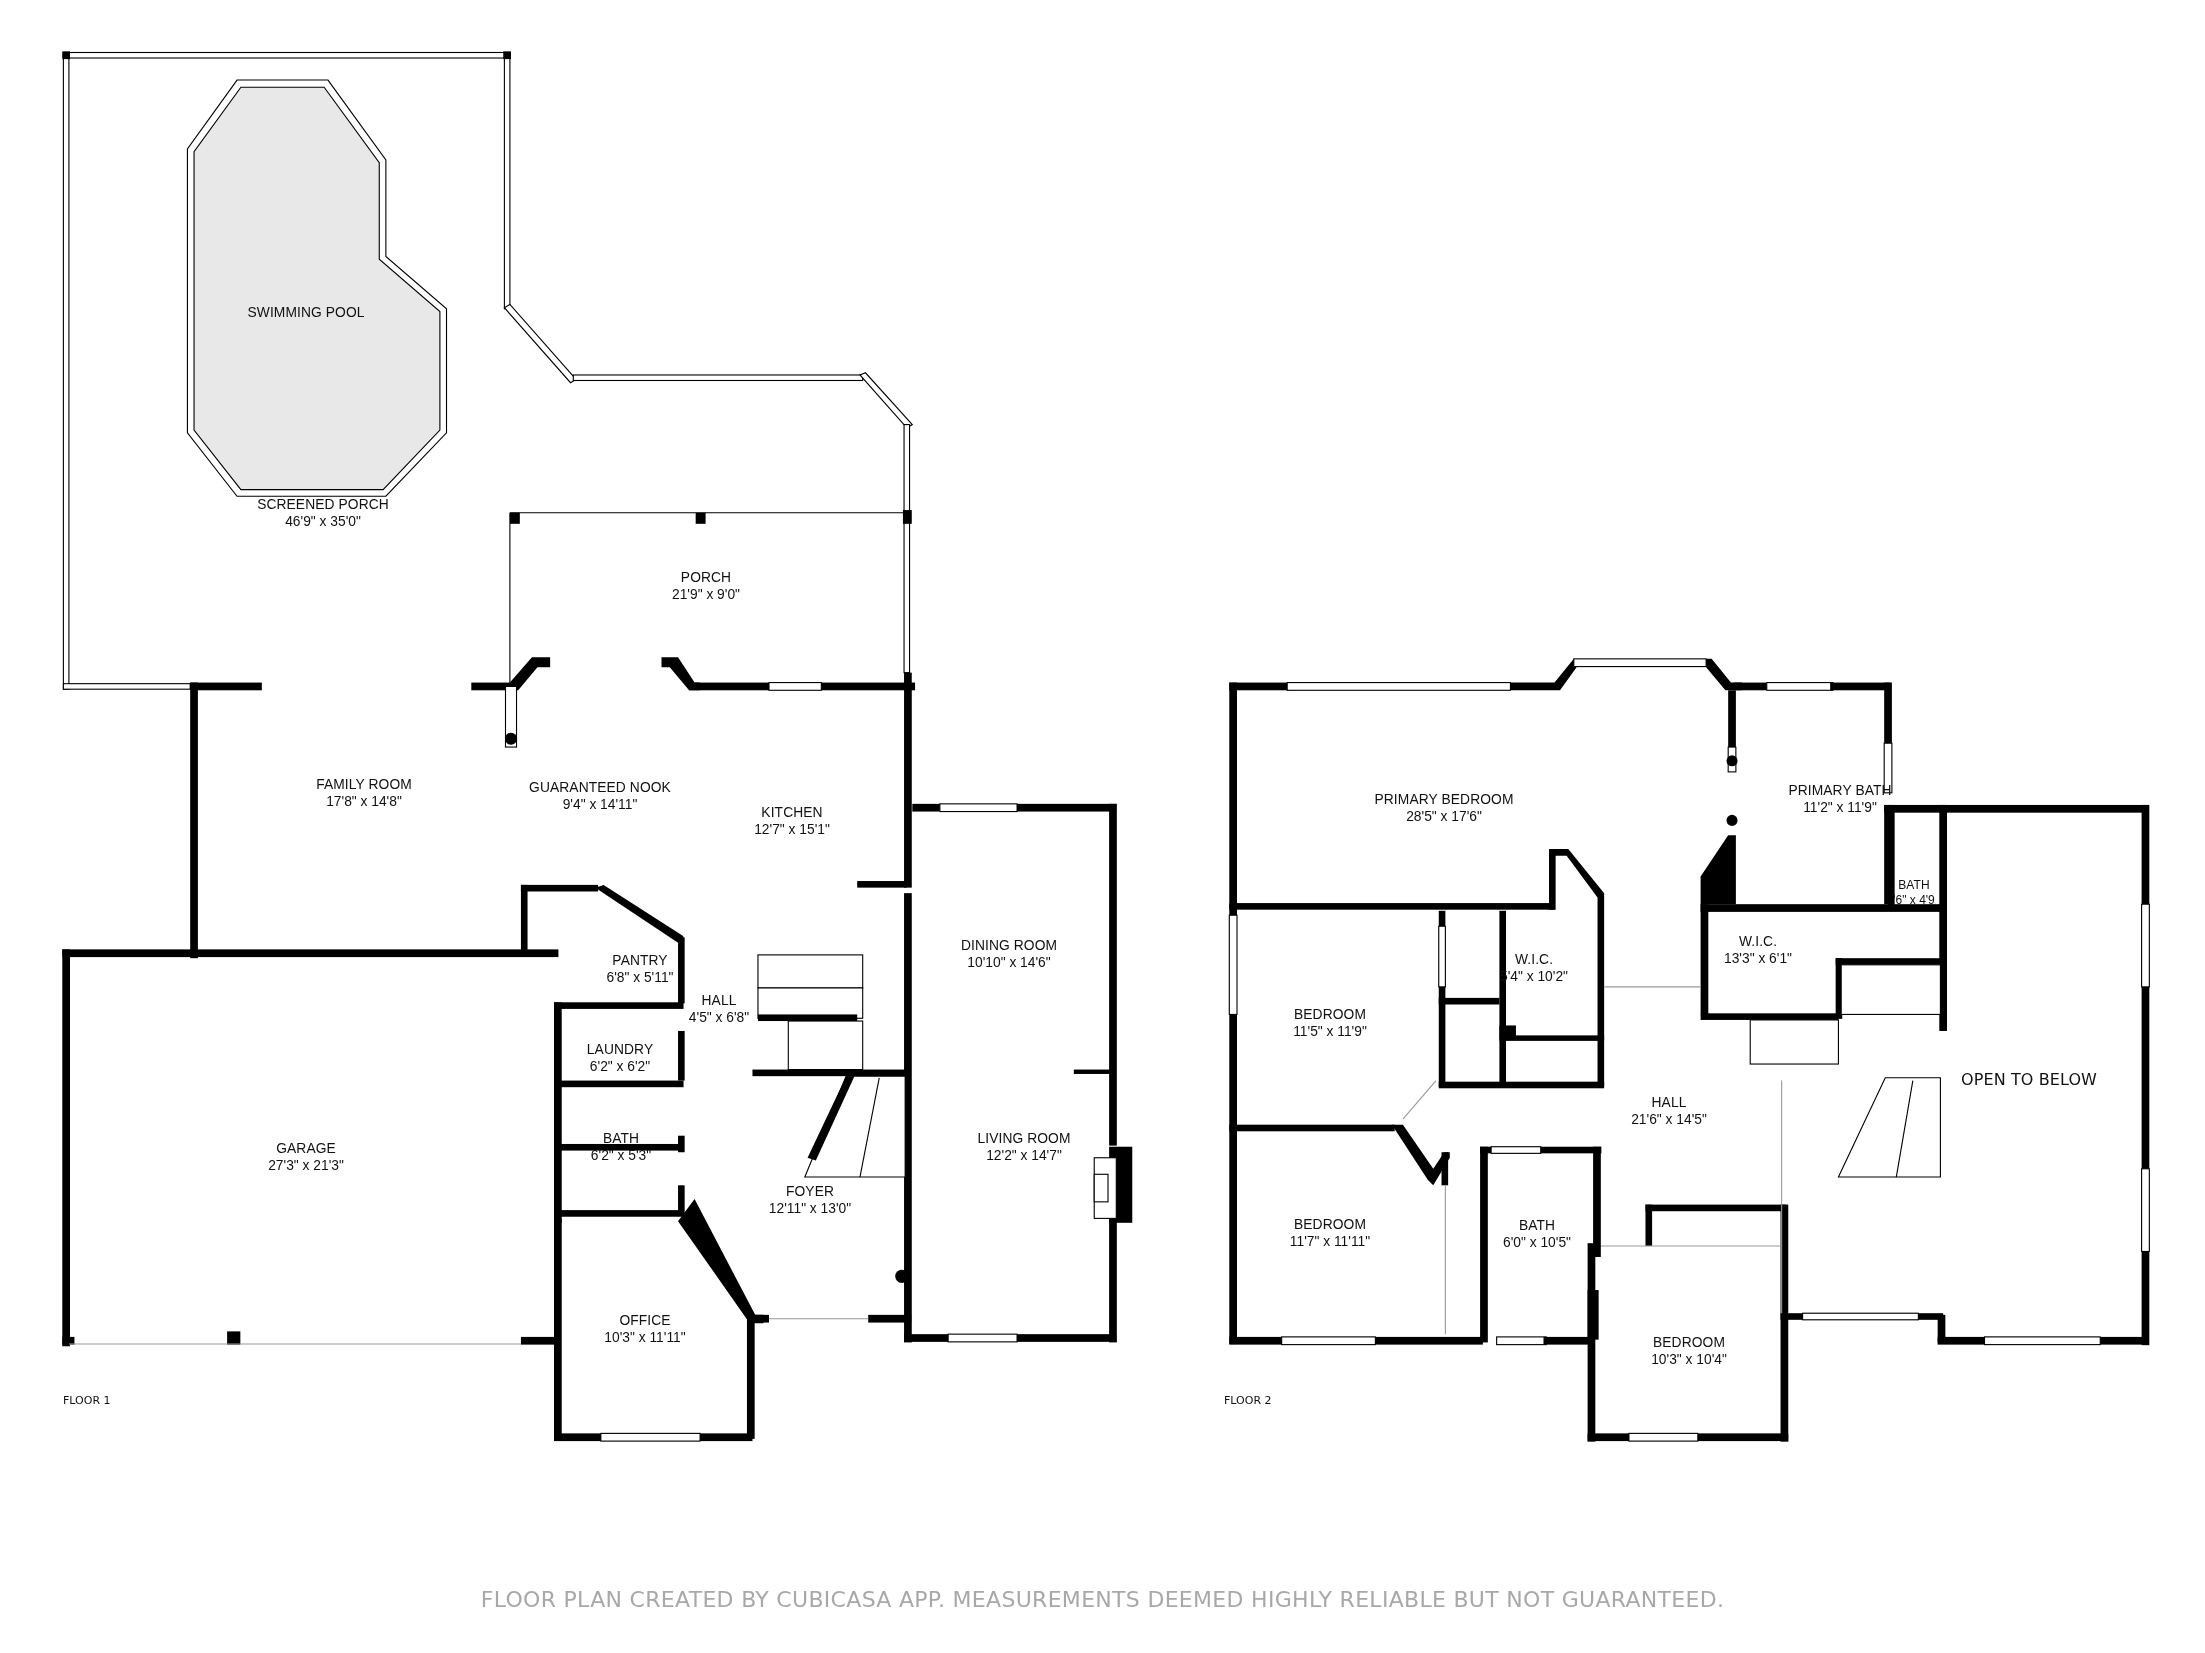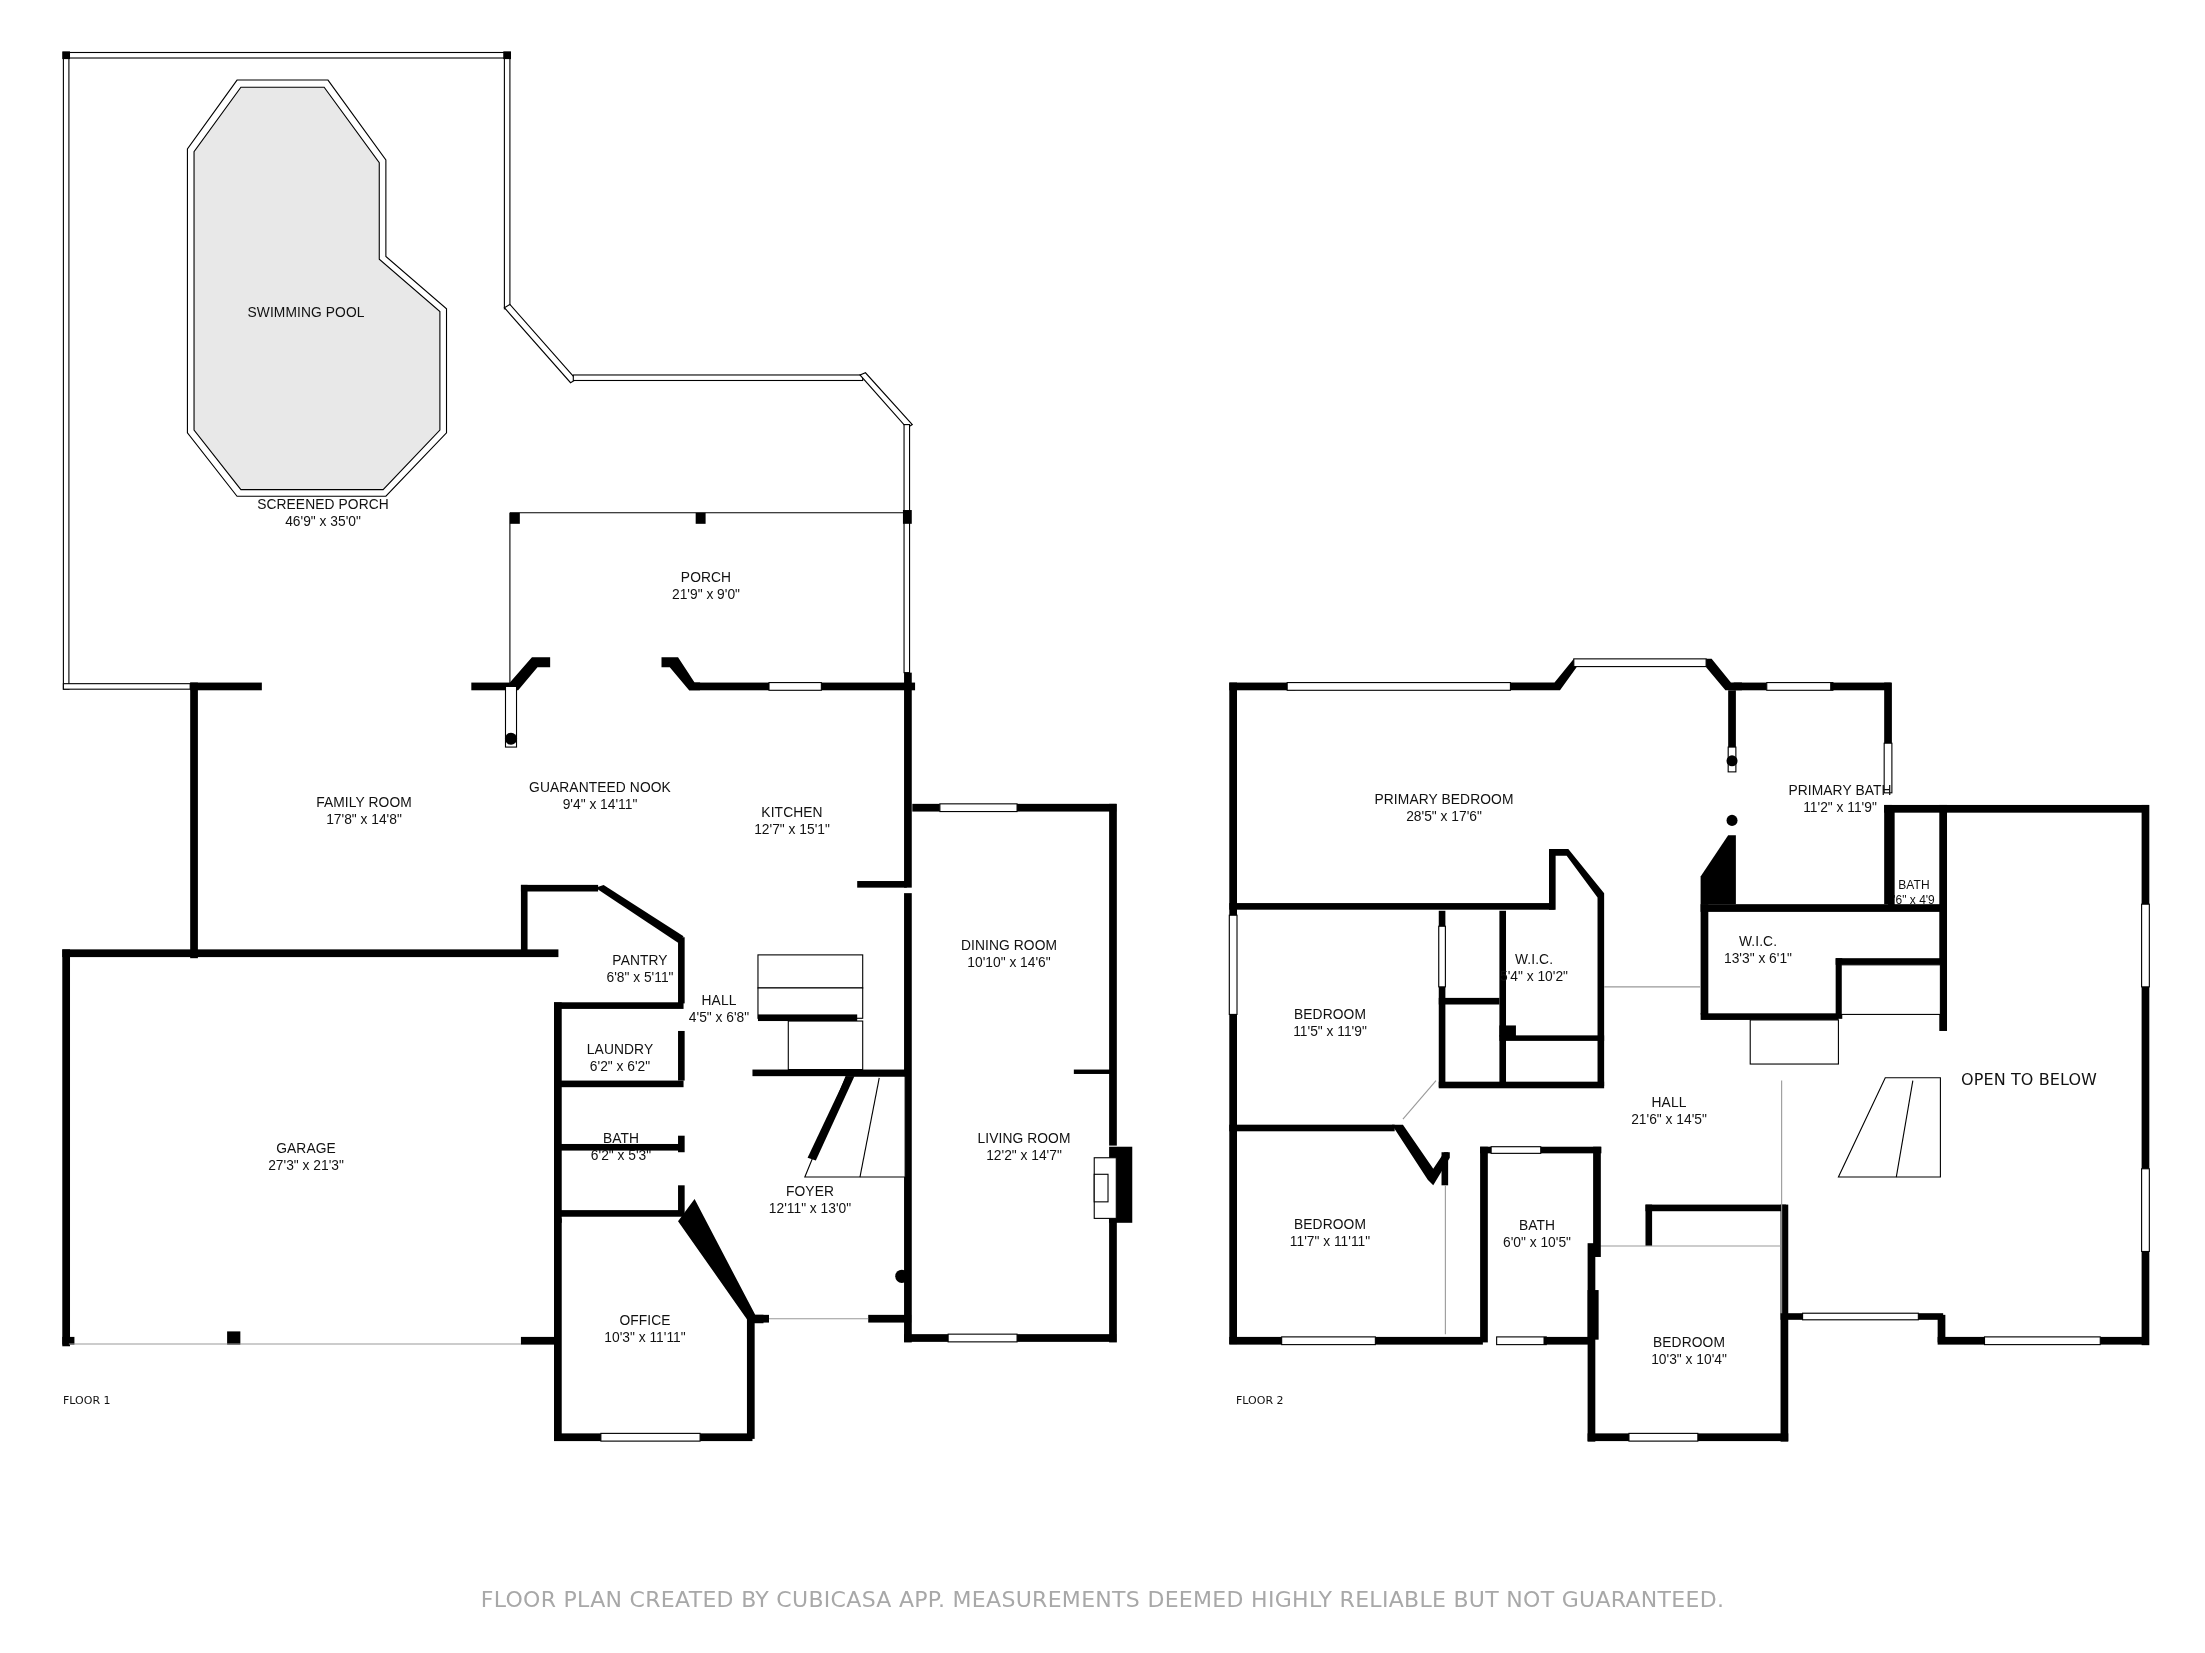--- a/index.html
+++ b/index.html
@@ -215,21 +215,21 @@
   <div class="n">SWIMMING POOL</div>
 </div>
 <div class="lbl" style="left:323px; top:496px;">
   <div class="n">SCREENED PORCH</div>
   <div class="d">46'9" x 35'0"</div>
 </div>
 <div class="lbl" style="left:706px; top:569px;">
   <div class="n">PORCH</div>
   <div class="d">21'9" x 9'0"</div>
 </div>
-<div class="lbl" style="left:364px; top:794px;">
+<div class="lbl" style="left:364px; top:776px;">
   <div class="n">FAMILY ROOM</div>
   <div class="d">17'8" x 14'8"</div>
 </div>
 <div class="lbl" style="left:600px; top:779px;">
   <div class="n">GUARANTEED NOOK</div>
   <div class="d">9'4" x 14'11"</div>
 </div>
 <div class="lbl" style="left:792px; top:804px;">
   <div class="n">KITCHEN</div>
   <div class="d">12'7" x 15'1"</div>
@@ -308,16 +308,16 @@
   <div class="d">11'7" x 11'11"</div>
 </div>
 <div class="lbl" style="left:1537px; top:1217px;">
   <div class="n">BATH</div>
   <div class="d">6'0" x 10'5"</div>
 </div>
 <div class="lbl" style="left:1689px; top:1334px;">
   <div class="n">BEDROOM</div>
   <div class="d">10'3" x 10'4"</div>
 </div>
-<div class="floor-tag" style="left:1224px; top:1394px;margin-left:12px;">FLOOR 2</div>
+<div class="floor-tag" style="left:1224px; top:1394px;">FLOOR 2</div>
 
 <div class="footer">FLOOR PLAN CREATED BY CUBICASA APP. MEASUREMENTS DEEMED HIGHLY RELIABLE BUT NOT GUARANTEED.</div>
 
 
 </body></html>

